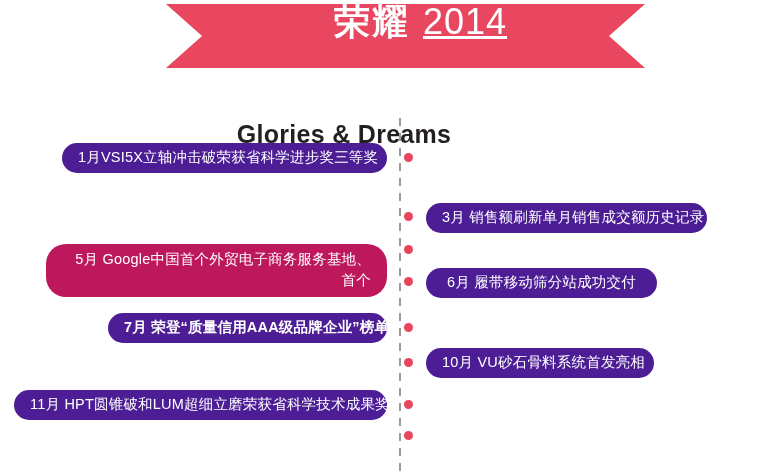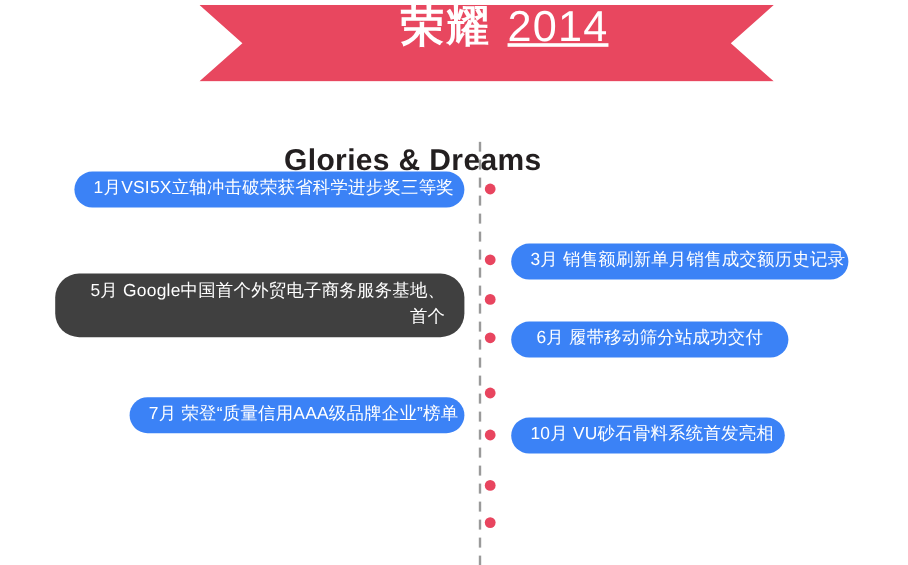--- a/index.html
+++ b/index.html
@@ -54,22 +54,22 @@
   
   .pill{
     position:absolute;box-sizing:border-box;
     border-radius:18px;
     color:#ffffff;
     font-size:14.5px;line-height:19px;
     letter-spacing:0.2px;
     padding:5px 16px 6px 16px;
     white-space:nowrap;
   }
-  .pill.light{background:#3b82f6;}
-  .pill.strong{background:#404040;}
+  .pill.light{background:#4c1d95;}
+  .pill.strong{background:#be185d;margin-top:16px;}
   .pill.left{text-align:right;}
   .pill.right{text-align:center;}
   .pill.two-line{white-space:normal;border-radius:20px;line-height:21px;}
 </style>
 </head>
 <body>
 
 <div id="stage">
 
   <div class="ribbon-wrap">
@@ -94,24 +94,27 @@
   <div class="dot" style="top:431px"></div>
 
   <div class="pill light left" style="left:62px;top:143px;width:325px;">
     <span>1月VSI5X立轴冲击破荣获省科学进步奖三等奖</span>
   </div>
 
   <div class="pill strong left two-line" style="left:46px;top:228px;width:341px;">
     <span>5月 Google中国首个外贸电子商务服务基地、首个</span><br>
   </div>
 
-  <div class="pill light left" style="left:108px;top:331px;width:279px;">
+  <div class="pill light left" style="left:108px;top:313px;width:279px;font-weight:bold;">
     <span>7月 荣登“质量信用AAA级品牌企业”榜单</span>
   </div>
 
+  <div class="pill light left" style="left:14px;top:390px;width:373px;">
+    <span>11月 HPT圆锥破和LUM超细立磨荣获省科学技术成果奖</span>
+  </div>
 
   <div class="pill light right" style="left:426px;top:203px;width:281px;">
     <span>3月 销售额刷新单月销售成交额历史记录</span>
   </div>
 
 
   <div class="pill light right" style="left:426px;top:268px;width:231px;">
     <span>6月 履带移动筛分站成功交付</span>
   </div>
 

